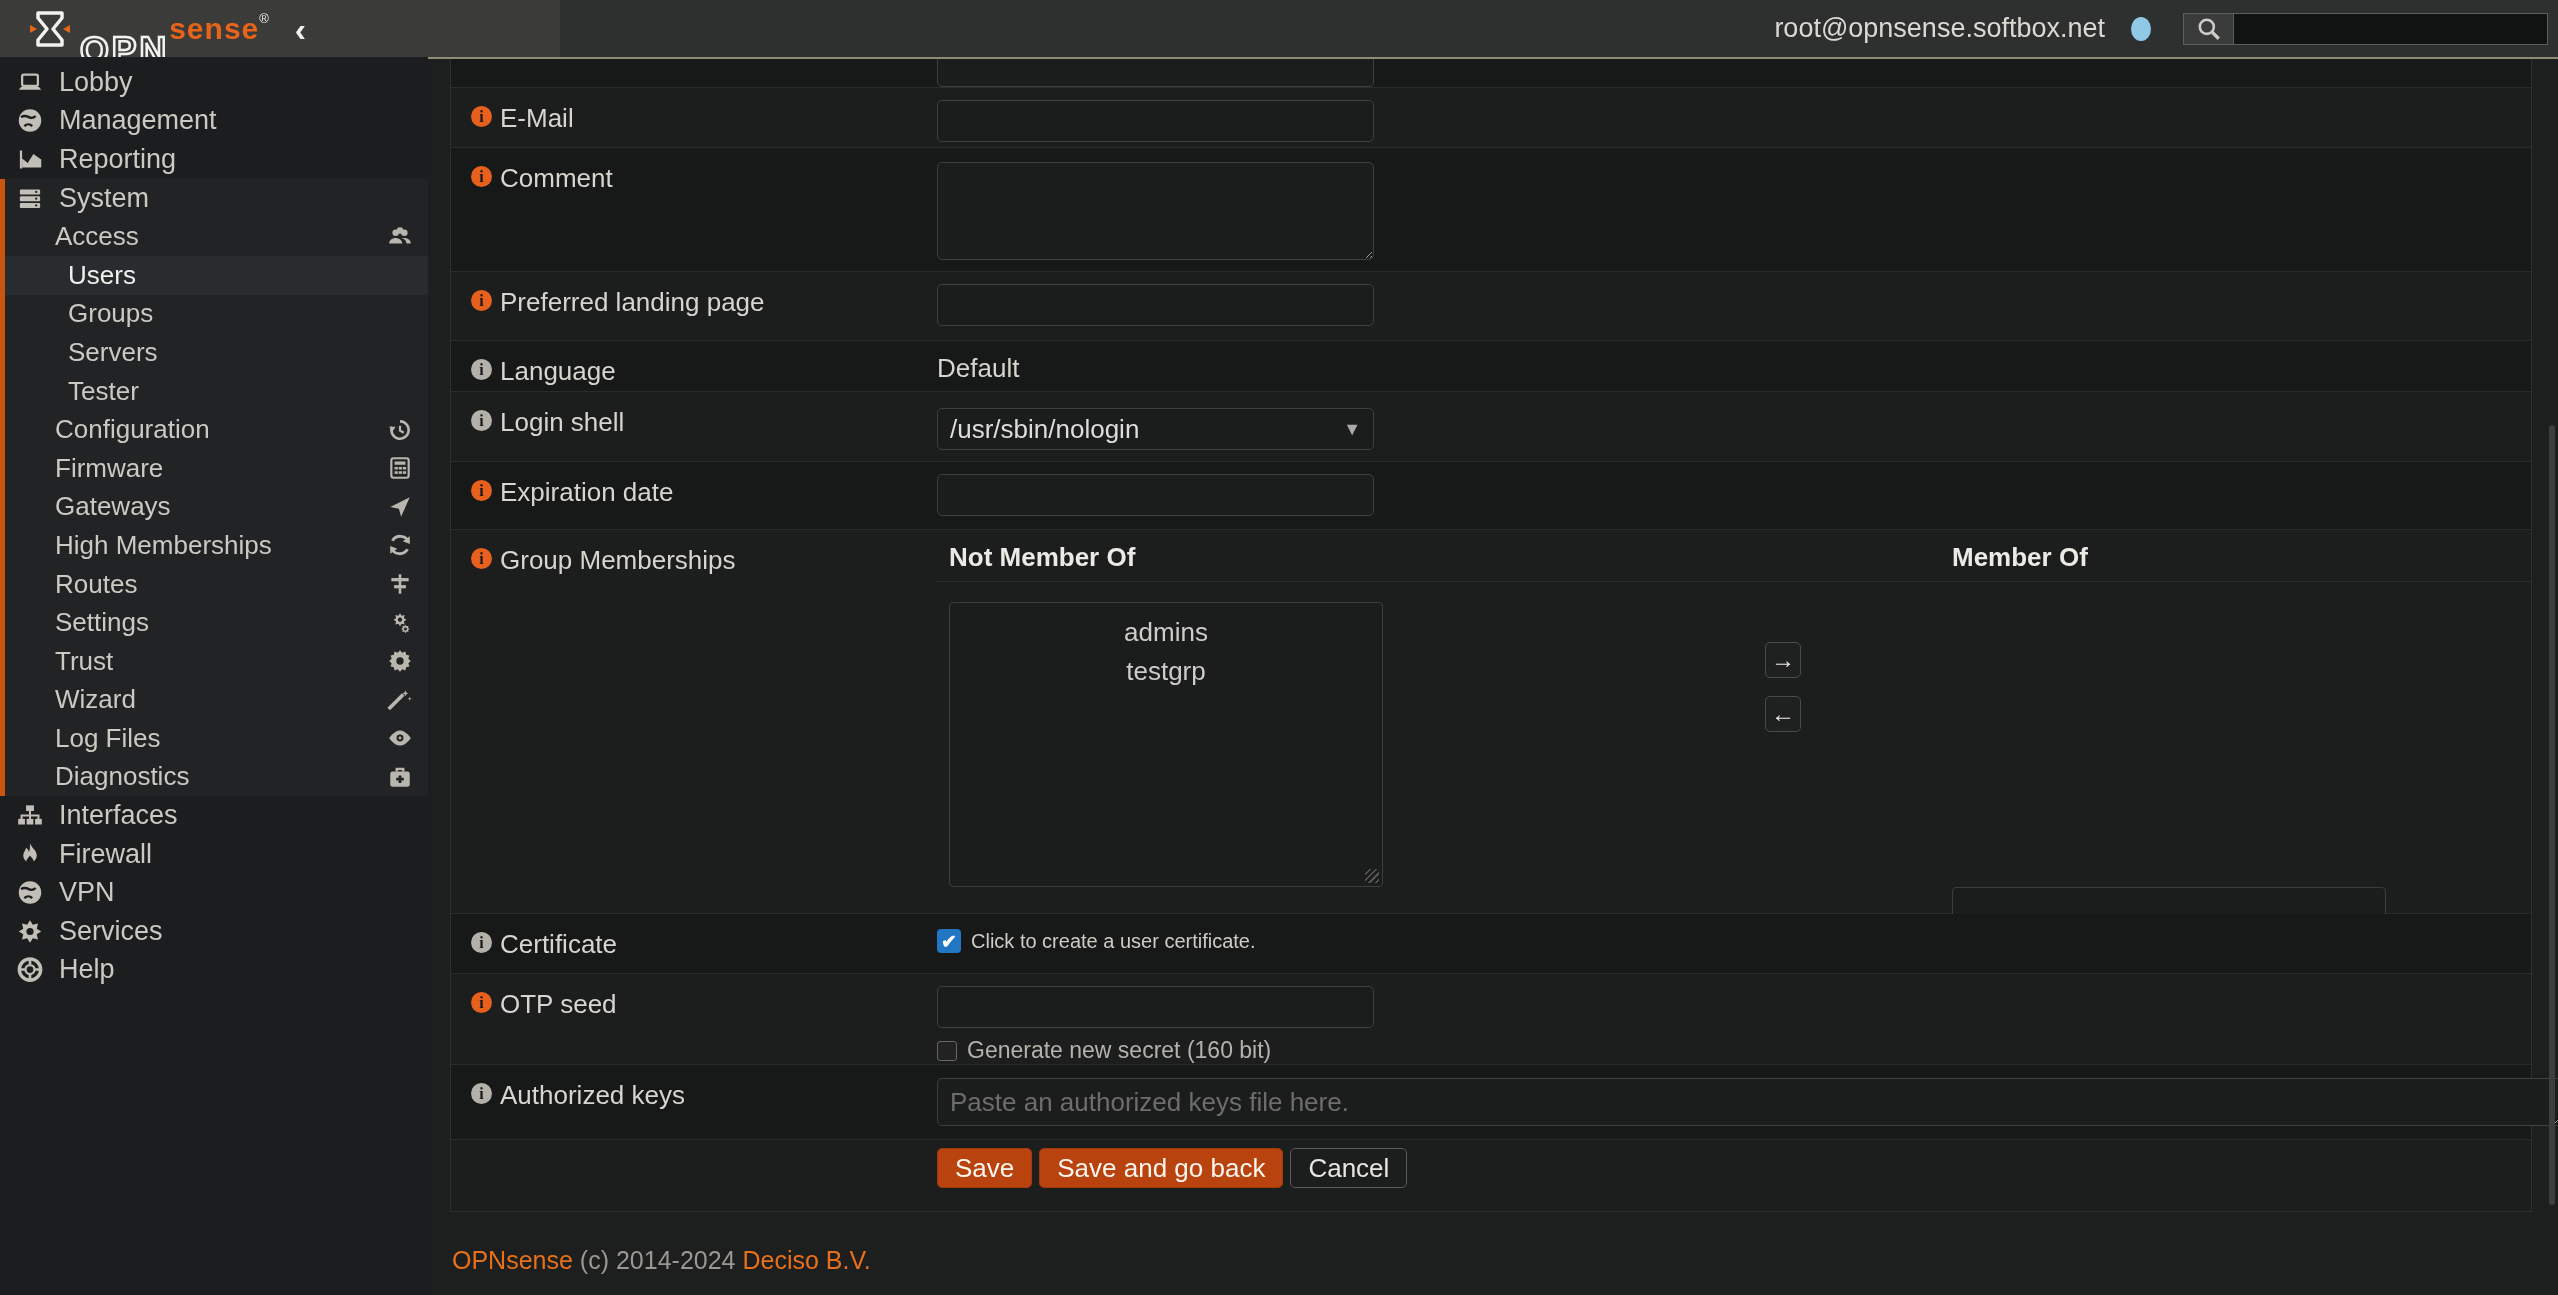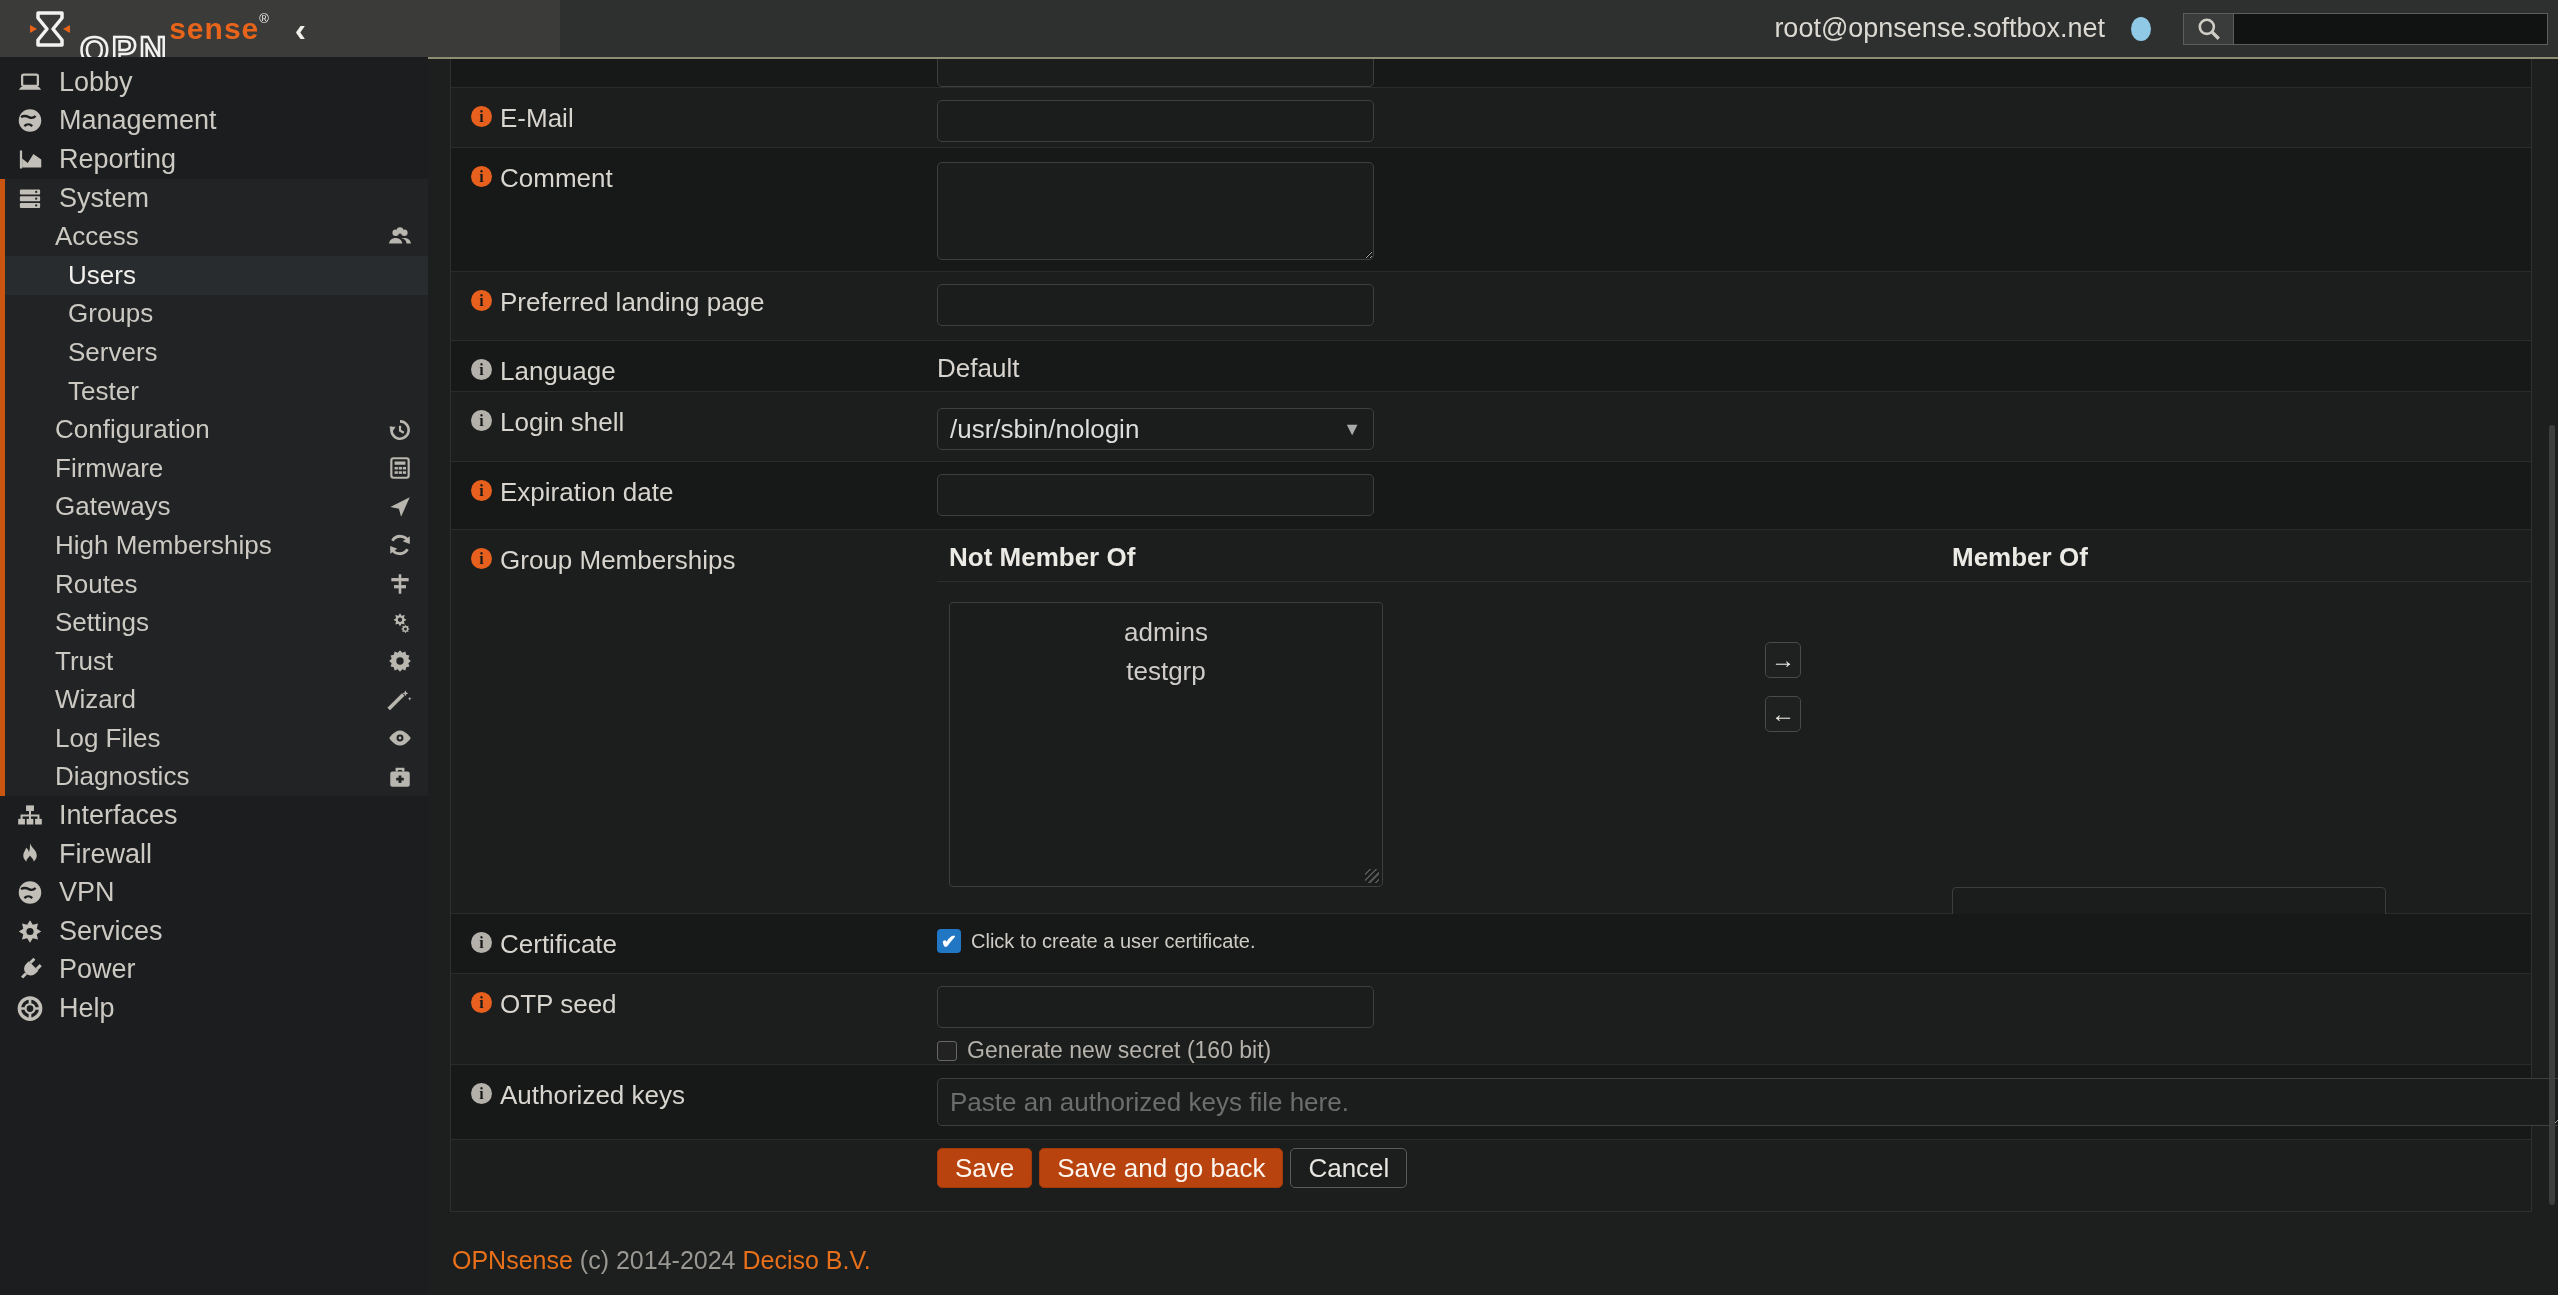--- a/index.html
+++ b/index.html
@@ -370,30 +370,20 @@
   <div class="nav-item">
     <span class="mi">
       <svg class="ic" viewBox="0 0 24 24">
           <polygon points="22,12 18,14.5 19.1,19.1 14.5,18 12,22 9.5,18 4.9,19.1 6,14.5 2,12 6,9.5 4.9,4.9 9.5,6 12,2 14.5,6 19.1,4.9 18,9.5" fill="currentColor"></polygon>
           <circle cx="12" cy="12" r="3.2" fill="#1b1d1e"></circle>
         </svg>
     </span>
     <span>Services</span>
   </div>
 
-  <div class="nav-item">
-    <span class="mi">
-      <svg class="ic" viewBox="0 0 24 24" transform="rotate(45)">
-          <path d="M8 2.5v5M16 2.5v5" stroke="currentColor" stroke-width="2.6"></path>
-          <path d="M6 7.5h12v3.5a6 6 0 0 1-12 0z" fill="currentColor"></path>
-          <path d="M12 17v5" stroke="currentColor" stroke-width="2.6"></path>
-        </svg>
-    </span>
-    <span>Power</span>
-  </div>
 
   <div class="nav-item">
     <span class="mi">
       <svg class="ic" viewBox="0 0 24 24">
           <circle cx="12" cy="12" r="9.5" fill="none" stroke="currentColor" stroke-width="3"></circle>
           <circle cx="12" cy="12" r="4" fill="none" stroke="currentColor" stroke-width="2"></circle>
           <path d="M12 2.5v5M12 16.5v5M2.5 12h5M16.5 12h5" stroke="currentColor" stroke-width="2.4"></path>
         </svg>
     </span>
     <span>Help</span>

